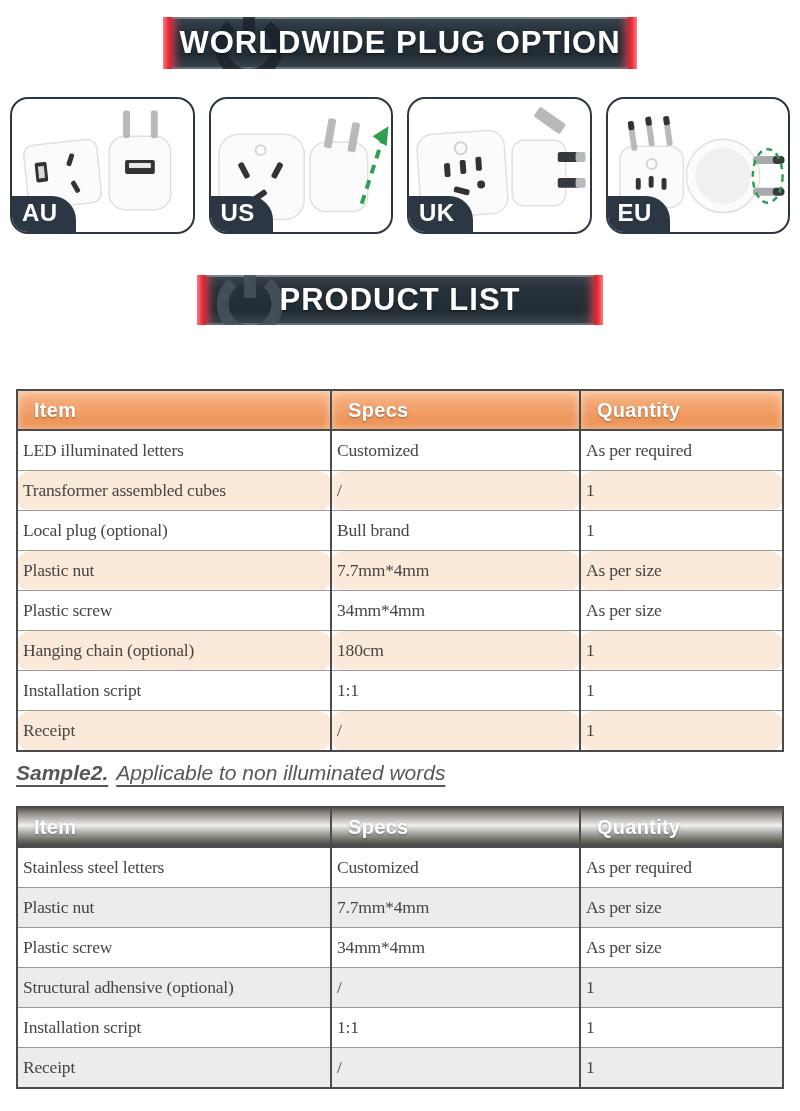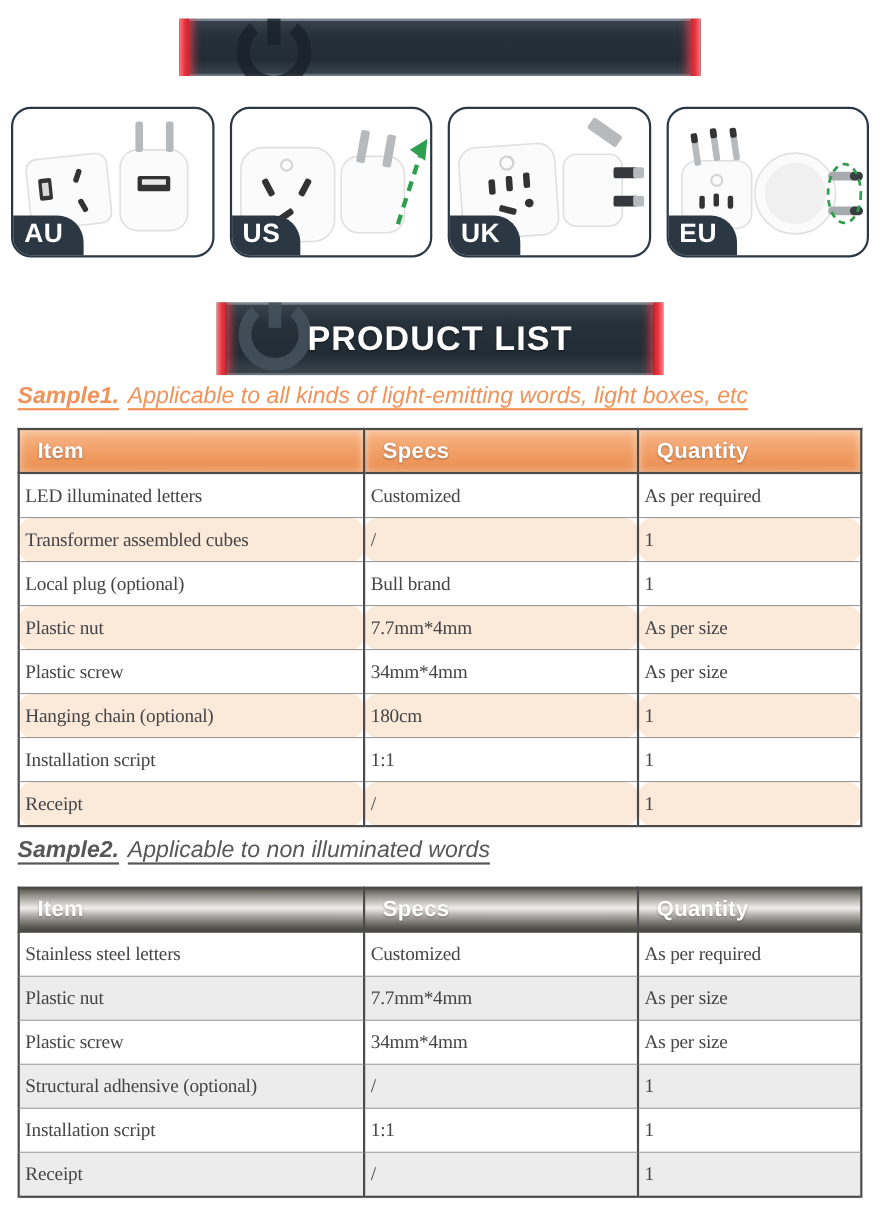--- a/index.html
+++ b/index.html
@@ -9,21 +9,21 @@
   
   .banner{position:absolute;display:flex;align-items:center;justify-content:center;overflow:hidden;
           background:linear-gradient(180deg,#3a454f 0%,#27313a 28%,#222c35 72%,#3c464f 100%);
           box-shadow:inset 0 2px 0 rgba(185,195,203,.5), inset 0 -2px 0 rgba(165,175,183,.4);}
   .banner::before,.banner::after{content:"";position:absolute;top:-1px;bottom:-1px;width:9px;
           background:linear-gradient(90deg,#ff7a80,#e7323d 55%,#c5262f);
           box-shadow:0 0 9px 3px rgba(243,66,78,.8);}
   .banner::before{left:0;}
   .banner::after{right:0;background:linear-gradient(90deg,#c5262f,#e7323d 45%,#ff7a80);}
   .banner1{left:163px;top:17px;width:474px;height:52px;}
-  .banner2{left:197px;top:275px;width:406px;height:66px;}
+  .banner2{left:197px;top:275px;width:406px;height:50px;}
   .banner-text{color:#ffffff;font-weight:bold;font-size:31px;letter-spacing:1px;z-index:2;
                text-shadow:0 1px 2px rgba(0,0,0,.5);white-space:nowrap;}
   .power-wm{position:absolute;z-index:1;}
   .banner1 .power-wm{left:46px;top:-14px;width:80px;height:80px;color:#182128;opacity:.75;}
   .banner2 .power-wm{left:14px;top:-14px;width:78px;height:78px;color:#46535d;opacity:.85;}
 
   
   .plug-row{position:absolute;left:10px;top:97px;width:780px;height:137px;display:flex;gap:14px;}
   .plug-card{position:relative;flex:1;background:#ffffff;border:2.5px solid #2b3844;
              border-radius:18px;overflow:hidden;}
@@ -71,20 +71,21 @@
 </head>
 <body>
 
 <div class="page">
 
   <div class="banner banner1">
     <svg class="power-wm" viewBox="0 0 40 40">
       <path d="M11 11.3 A14 14 0 1 0 29 11.3" fill="none" stroke="currentColor" stroke-width="6"></path>
       <line x1="20" y1="2" x2="20" y2="19" stroke="currentColor" stroke-width="6"></line>
     </svg>
+    <span class="banner-text">WORLDWIDE PLUG OPTION</span>
   </div>
 
   <div class="plug-row">
 
     <div class="plug-card">
       <svg viewBox="0 0 182 131">
         <g transform="rotate(-6 51 74)">
           <rect x="14" y="42" width="74" height="64" rx="10" class="body-fill"></rect>
           <rect x="24" y="60" width="12" height="20" rx="2" class="slot"></rect>
           <rect x="27" y="64" width="6" height="12" fill="#d8d8d8"></rect>
@@ -165,21 +166,20 @@
   </div>
 
   <div class="banner banner2">
     <svg class="power-wm" viewBox="0 0 40 40">
       <path d="M11 11.3 A14 14 0 1 0 29 11.3" fill="none" stroke="currentColor" stroke-width="6"></path>
       <line x1="20" y1="2" x2="20" y2="19" stroke="currentColor" stroke-width="6"></line>
     </svg>
     <span class="banner-text">PRODUCT LIST</span>
   </div>
 
-  <h2 class="sample-title s1"><span class="u"><span class="t-bold">Sample1.</span><span class="t-rest">Applicable to all kinds of light-emitting words, light boxes, etc</span></span></h2>
 
   <table class="table1">
     <colgroup>
         <col class="c1">
         <col class="c2">
         <col class="c3">
       </colgroup>
     <thead>
       <tr>
         <th>Item</th>

